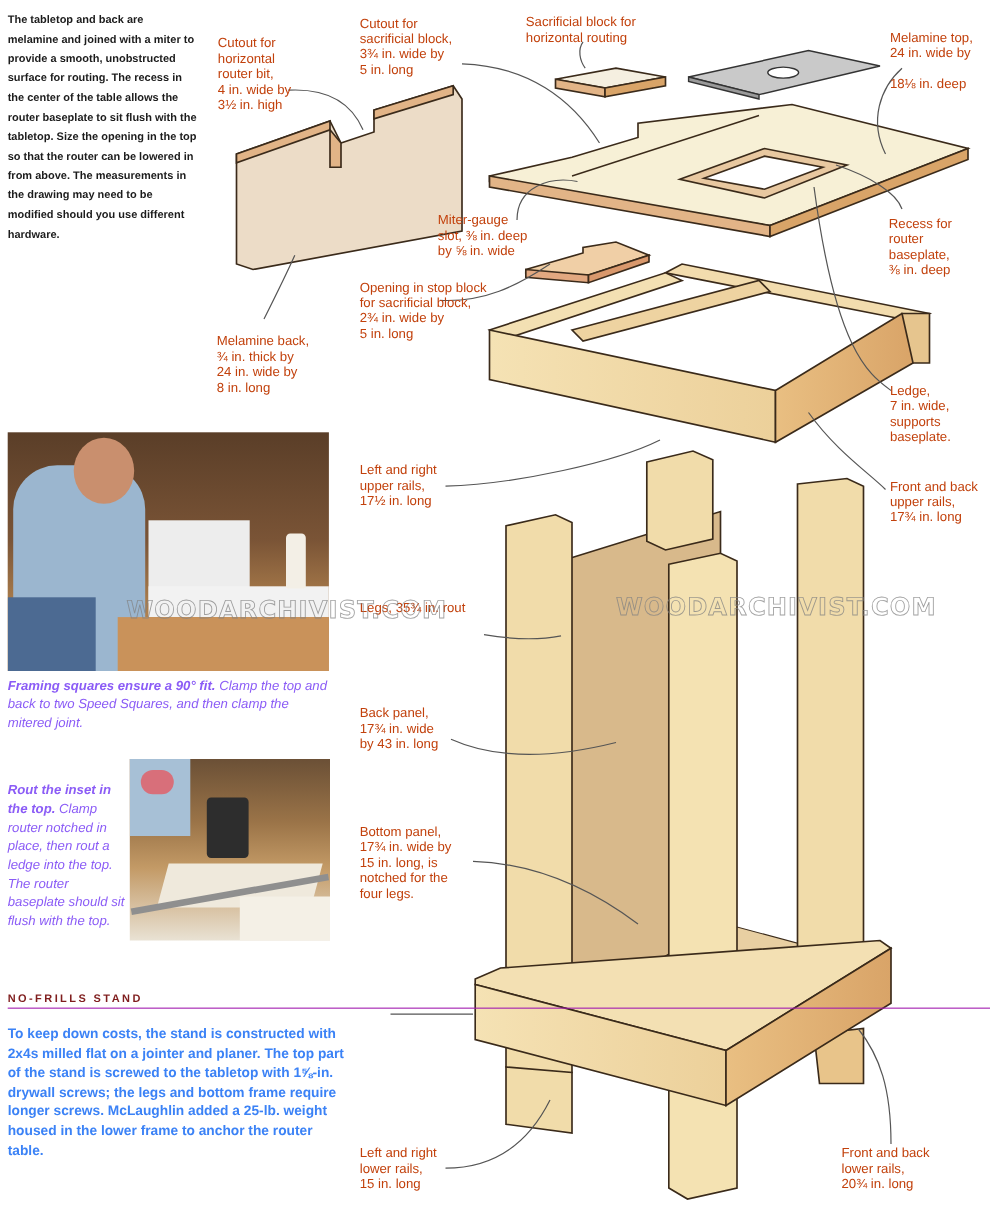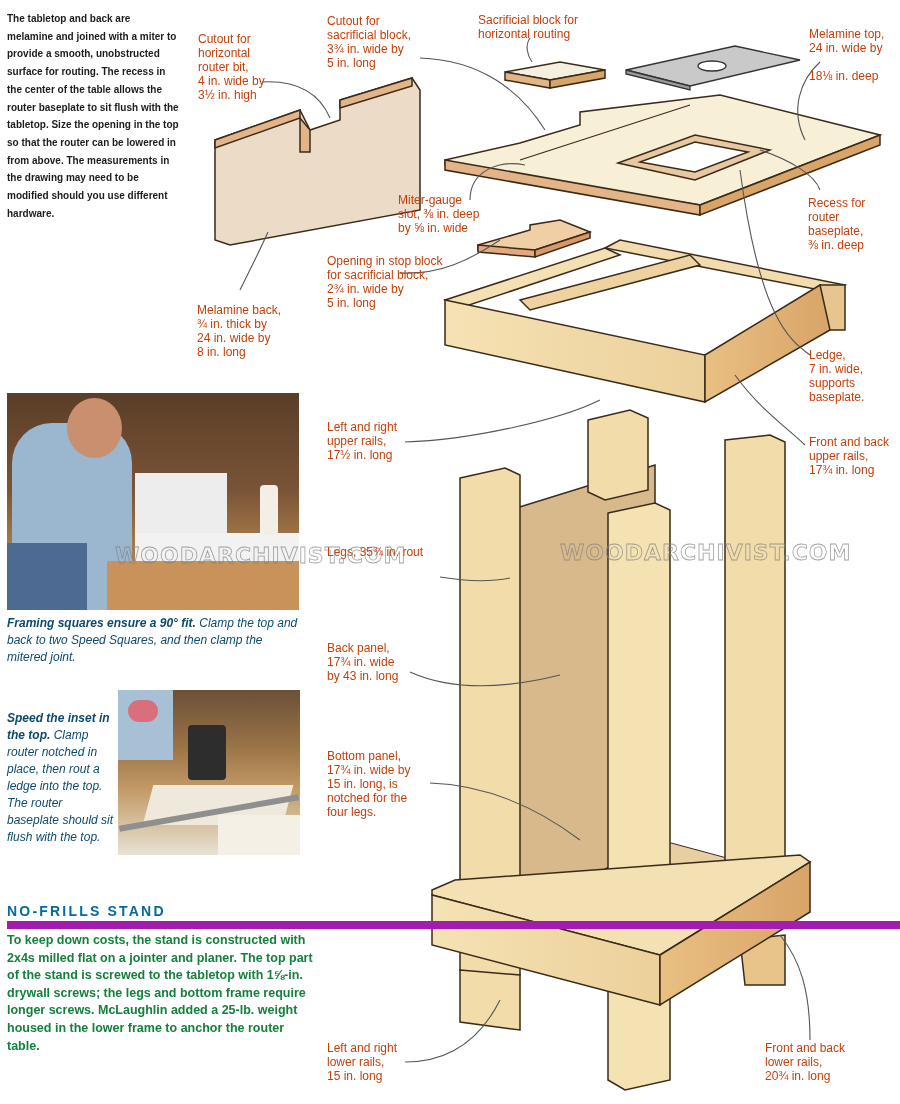--- a/index.html
+++ b/index.html
@@ -1,24 +1,24 @@
 <!DOCTYPE html>
 <html><head>
 <meta charset="utf-8">
 <style>
   html, body { margin: 0; padding: 0; background: #ffffff; }
   body { width: 900px; height: 1104px; position: relative; overflow: hidden;
          font-family: "Liberation Sans", "DejaVu Sans", sans-serif; color: #1a1a1a; }
   .abs { position: absolute; }
   .intro { left: 7px; top: 10px; width: 172px; font-size: 10px; line-height: 17.7px; font-weight: bold; color: #1c1c1c; }
   .label { font-size: 12px; line-height: 14px; color: #c2410c; white-space: pre-line; }
-  .caption { font-size: 12px; line-height: 17px; font-style: italic; color: #0c4a6e; }
+  .caption { font-size: 12px; line-height: 17px; font-style: italic; color: #8b5cf6; }
   .caption b { font-weight: bold; }
-  .section-head { left: 7px; top: 903px; width: 893px; font-size: 14px; font-weight: 900; letter-spacing: 2.2px; color: #0369a1; border-bottom: 8px solid #a21caf; padding-bottom: 2px; }
-  .stand-text { left: 7px; top: 932px; width: 310px; font-size: 12.5px; line-height: 17.6px; font-weight: bold; color: #15803d; }
+  .section-head { left: 7px; top: 903px; width: 893px; font-size: 10px; font-weight: 900; letter-spacing: 2.2px; color: #7f1d1d; border-bottom: 1px solid #a21caf; padding-bottom: 2px; }
+  .stand-text { left: 7px; top: 932px; width: 310px; font-size: 12.5px; line-height: 17.6px; font-weight: bold; color: #3b82f6; }
   .photo { overflow: hidden; border: 0; }
   svg { position: absolute; left: 0; top: 0; }
   .watermark { font-family: "DejaVu Sans", sans-serif; font-size: 22px; letter-spacing: 1px; color: transparent;
                -webkit-text-stroke: 0.8px rgba(130,130,130,0.75); font-weight: bold; white-space: nowrap; }
 </style>
 </head>
 <body>
 
 <div class="abs intro">The tabletop and back are melamine and joined with a miter to provide a smooth, unobstructed surface for routing. The recess in the center of the table allows the router baseplate to sit flush with the tabletop. Size the opening in the top so that the router can be lowered in from above. The measurements in the drawing may need to be modified should you use different hardware.</div>
 
@@ -185,21 +185,21 @@
   <div class="abs" style="left:128px;top:80px;width:92px;height:75px;background:#ededed;"></div>
   <div class="abs" style="left:128px;top:140px;width:164px;height:28px;background:#f2f2f2;"></div>
   <div class="abs" style="left:253px;top:92px;width:18px;height:50px;background:#f3efe6;border-radius:4px 4px 2px 2px;"></div>
   <div class="abs" style="left:100px;top:168px;width:192px;height:49px;background:#c9925a;"></div>
 </div>
 <div class="abs caption" style="left:7px;top:615px;width:295px;">
   <b>Framing squares ensure a 90° fit.</b><span> Clamp the top and back to two Speed Squares, and then clamp the mitered joint.</span>
 </div>
 
 <div class="abs caption" style="left:7px;top:710px;width:108px;">
-  <b>Speed the inset in the top.</b><span> Clamp router notched in place, then rout a ledge into the top. The router baseplate should sit flush with the top.</span>
+  <b>Rout the inset in the top.</b><span> Clamp router notched in place, then rout a ledge into the top. The router baseplate should sit flush with the top.</span>
 </div>
 <div class="abs photo" style="left:118px;top:690px;width:182px;height:165px;background:linear-gradient(180deg,#6b5036 0%,#9b7448 35%,#c39a66 60%,#e9e2d4 100%);">
   <div class="abs" style="left:0px;top:0px;width:55px;height:70px;background:#a7c0d6;"></div>
   <div class="abs" style="left:10px;top:10px;width:30px;height:22px;background:#d86f7a;border-radius:12px;"></div>
   <div class="abs" style="left:70px;top:35px;width:38px;height:55px;background:#2d2d2d;border-radius:4px;"></div>
   <div class="abs" style="left:30px;top:95px;width:140px;height:40px;background:#efe9dc;transform:skewX(-15deg);"></div>
   <div class="abs" style="left:0px;top:120px;width:182px;height:6px;background:#8f8f8f;transform:rotate(-10deg);"></div>
   <div class="abs" style="left:100px;top:125px;width:82px;height:40px;background:#f4f0e6;"></div>
 </div>
 

